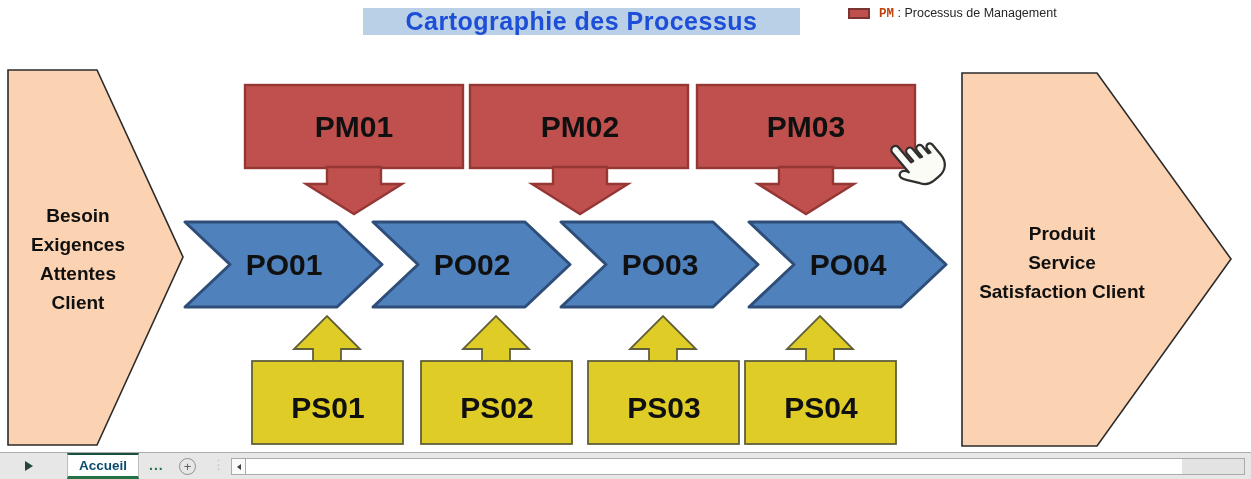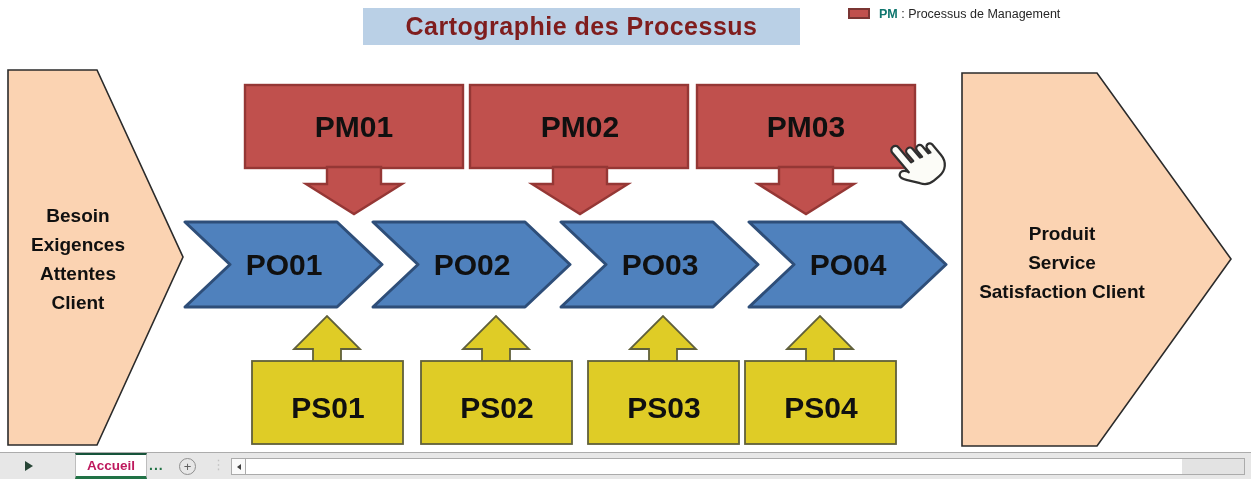--- a/index.html
+++ b/index.html
@@ -1,29 +1,29 @@
 <!DOCTYPE html>
 <html><head>
 <meta charset="utf-8">
 <style>
   html,body{margin:0;padding:0;background:#fff;}
   .stage{position:relative;width:1251px;height:479px;background:#fff;overflow:hidden;
          font-family:"Liberation Sans",sans-serif;}
 
   
-  .title{position:absolute;left:363px;top:8px;width:437px;height:37px;background:#BAD0E6;
+  .title{position:absolute;left:363px;top:8px;width:437px;height:27px;background:#BAD0E6;
          display:flex;align-items:center;justify-content:center;
-         font-size:25px;font-weight:bold;color:#7f1d1d;letter-spacing:.5px;}
+         font-size:25px;font-weight:bold;color:#1d4ed8;letter-spacing:.5px;}
   .legend{position:absolute;left:848px;top:3px;font-size:12.5px;color:#262626;}
   .legend-row{display:flex;align-items:center;height:21px;}
   .swatch{width:22px;height:11px;margin-right:9px;flex:0 0 auto;}
   .sw-pm rect{stroke:#7A3533;stroke-width:2;}
   .sw-po rect{stroke:#2F5373;stroke-width:2;}
   .sw-ps rect{stroke:#6E6E2E;stroke-width:2;}
-  .legend-code{font-weight:bold;color:#0f766e;}
+  .legend-code{font-weight:bold;color:#c2410c;font-family:Liberation Mono, monospace;}
 
   
   .diagram{position:absolute;left:0;top:0;}
   .diagram text{font-family:"Liberation Sans",sans-serif;font-weight:bold;fill:#101010;text-anchor:middle;}
   .endpoint{stroke:#2B2B2B;stroke-width:1.6;}
   .endpoint-text{font-size:19px;}
   .pm{stroke:#953735;stroke-width:2.4;}
   .chevron{stroke:#2E4E79;stroke-width:3;stroke-linejoin:round;}
   .ps{stroke:#60603B;stroke-width:1.8;}
   .shape-label{font-size:30px;}
@@ -31,21 +31,21 @@
 
   
   .sheetbar{position:absolute;left:0;top:452px;width:1251px;height:27px;background:#E7E7E7;
             border-top:1px solid #ACACAC;box-sizing:border-box;}
   .navtri{position:absolute;left:25px;top:8px;width:0;height:0;
           border-left:8px solid #274536;border-top:5px solid transparent;border-bottom:5px solid transparent;}
   .tab{position:absolute;left:67px;top:0;width:72px;height:26px;background:#fff;
        border-top:2px solid #16533A;border-bottom:3px solid #217346;
        border-left:1px solid #BDBDBD;border-right:1px solid #BDBDBD;box-sizing:border-box;
        display:flex;align-items:center;justify-content:center;
-       font-weight:bold;font-size:13.5px;color:#be185d;margin-left:8px;}
+       font-weight:bold;font-size:13.5px;color:#0c4a6e;}
   .more{position:absolute;left:149px;top:0;height:24px;display:flex;align-items:center;
         font-weight:bold;font-size:14px;color:#217346;letter-spacing:1px;}
   .addbtn{position:absolute;left:179px;top:5px;width:17px;height:17px;border:1px solid #8F8F8F;
           border-radius:50%;box-sizing:border-box;display:flex;align-items:center;justify-content:center;
           color:#5F5F5F;font-size:13px;line-height:1;}
   .dots{position:absolute;left:212px;top:4px;color:#C2C2C2;font-size:13px;}
   .hscroll{position:absolute;left:231px;top:5px;width:1014px;height:17px;border:1px solid #ABABAB;
            background:#E3E3E3;box-sizing:border-box;display:flex;}
   .scrollbtn{width:13px;height:100%;background:#FAFAFA;border-right:1px solid #ABABAB;
              display:flex;align-items:center;justify-content:center;flex:0 0 auto;}

